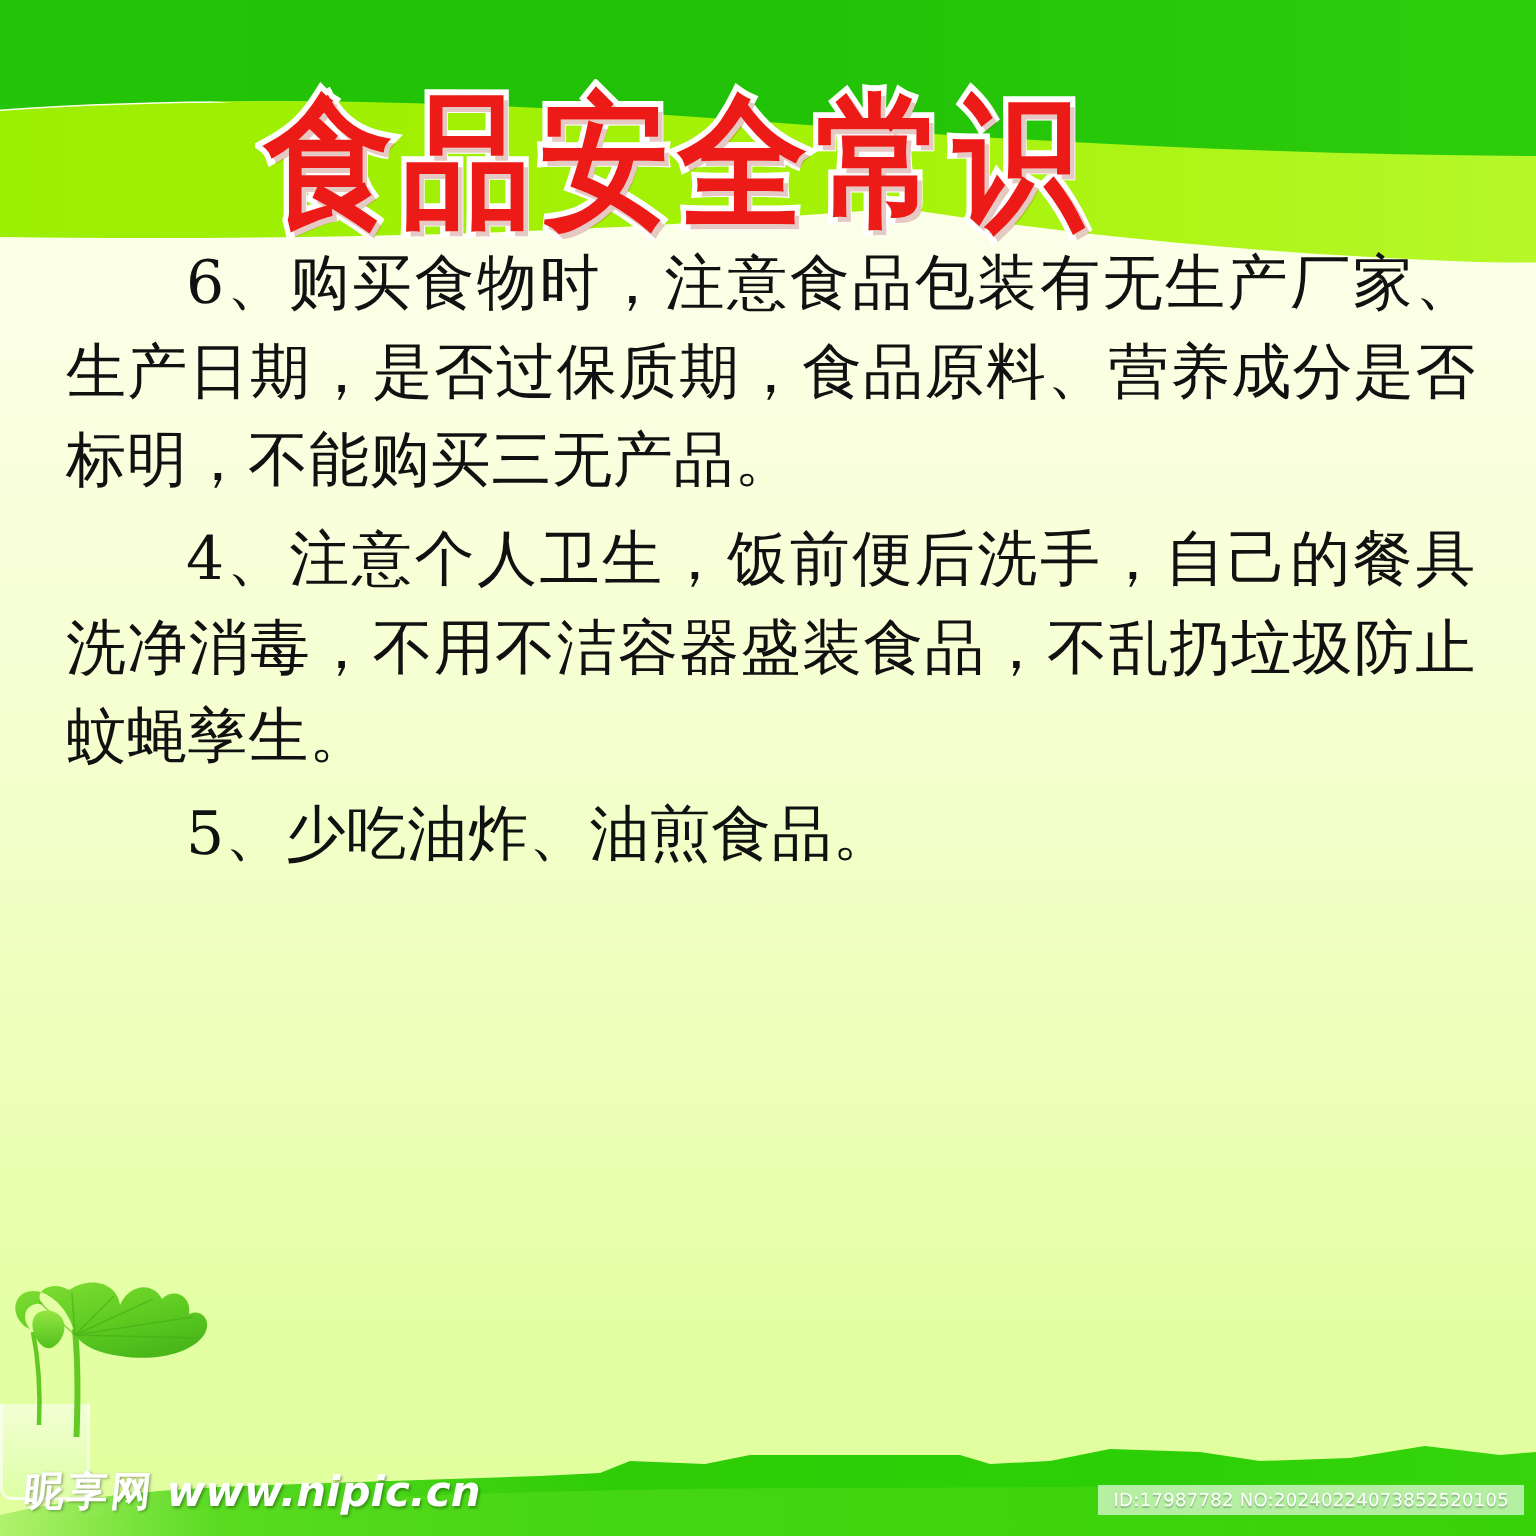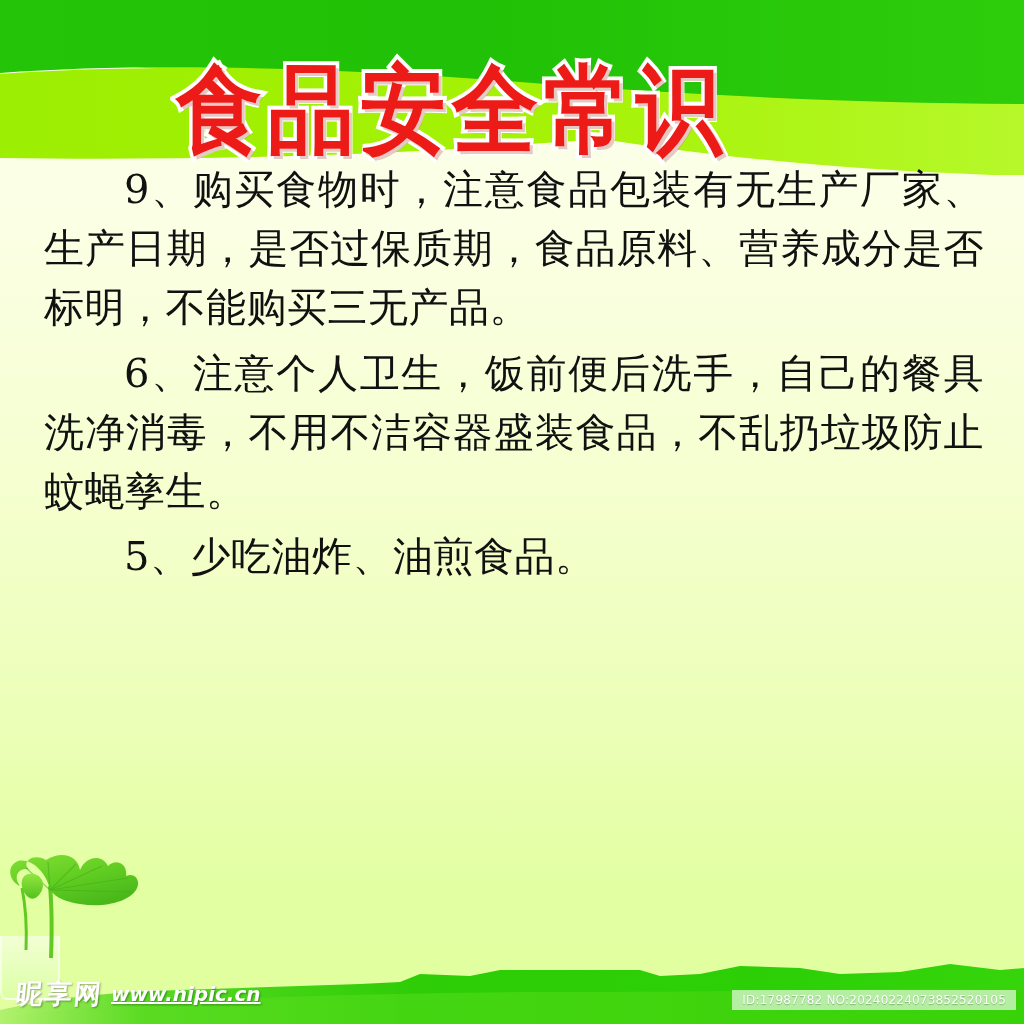--- a/index.html
+++ b/index.html
@@ -126,24 +126,23 @@
     font-size: 27px;
     color: #ffffff;
     letter-spacing: 2px;
     text-shadow: 1px 1px 2px rgba(0,0,0,0.35);
     transform: skewX(-6deg);
   }
   .wm-url {
     font-family: "DejaVu Sans", "Liberation Sans", sans-serif;
     font-style: italic;
     font-weight: 700;
-    font-size: 20px;
+    font-size: 28px;
     color: #ffffff;
     text-shadow: 1px 1px 2px rgba(0,0,0,0.35);
-    text-decoration: underline;
   }
   .idtag {
     position: absolute;
     right: 8px;
     bottom: 14px;
     z-index: 9;
     background: rgba(255,255,255,0.62);
     color: #ffffff;
     padding: 3px 10px;
     font-family: "DejaVu Sans", "Liberation Sans", sans-serif;
@@ -181,22 +180,22 @@
       <path d="M0,74 C150,63 340,69 520,83 C700,97 860,104 1024,105 L1024,118
                C860,126 690,132 500,146 C330,158 150,160 0,158 Z" fill="url(#ltg)"></path>
     </svg>
   </div>
 
   <div class="title-wrap">
     <div class="title">食品安全常识</div>
   </div>
 
   <div class="content">
-    <p class="para">9、购买食物时，注意食品包装有无生产厂家、生产日期，是否过保质期，食品原料、营养成分是否标明，不能购买三无产品。</p>
-    <p class="para">6、注意个人卫生，饭前便后洗手，自己的餐具洗净消毒，不用不洁容器盛装食品，不乱扔垃圾防止蚊蝇孳生。</p>
+    <p class="para">6、购买食物时，注意食品包装有无生产厂家、生产日期，是否过保质期，食品原料、营养成分是否标明，不能购买三无产品。</p>
+    <p class="para">4、注意个人卫生，饭前便后洗手，自己的餐具洗净消毒，不用不洁容器盛装食品，不乱扔垃圾防止蚊蝇孳生。</p>
     <p class="para">5、少吃油炸、油煎食品。</p>
   </div>
 
   <div class="glass"></div>
 
   <div class="lotus">
     <svg viewBox="0 0 210 130" aria-hidden="true">
       <defs>
         <linearGradient id="leafg" x1="0" y1="0" x2="0.6" y2="1">
           <stop offset="0%" stop-color="#7ddc2e"></stop>

